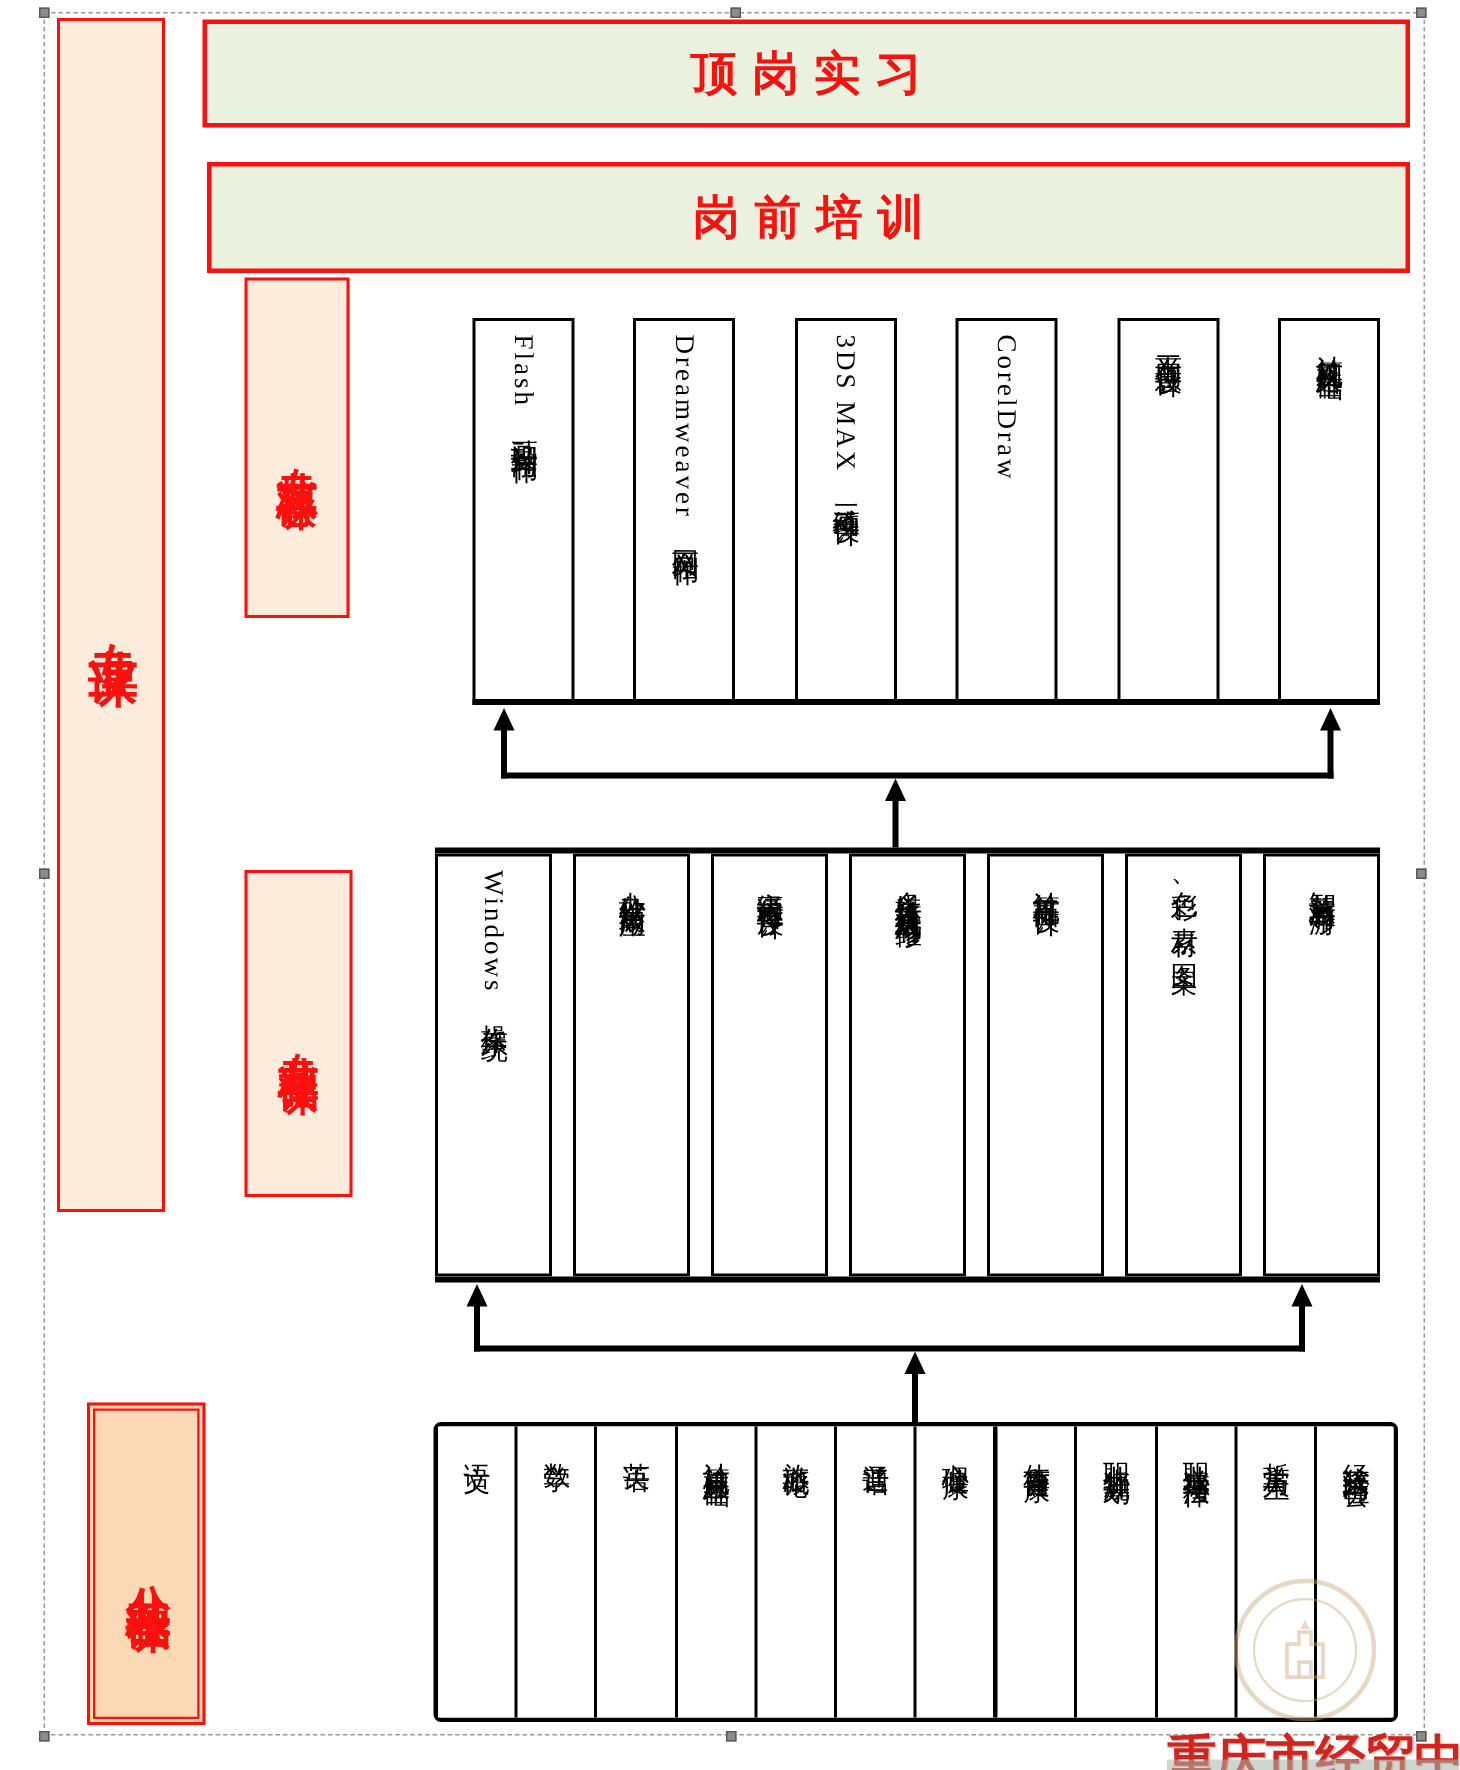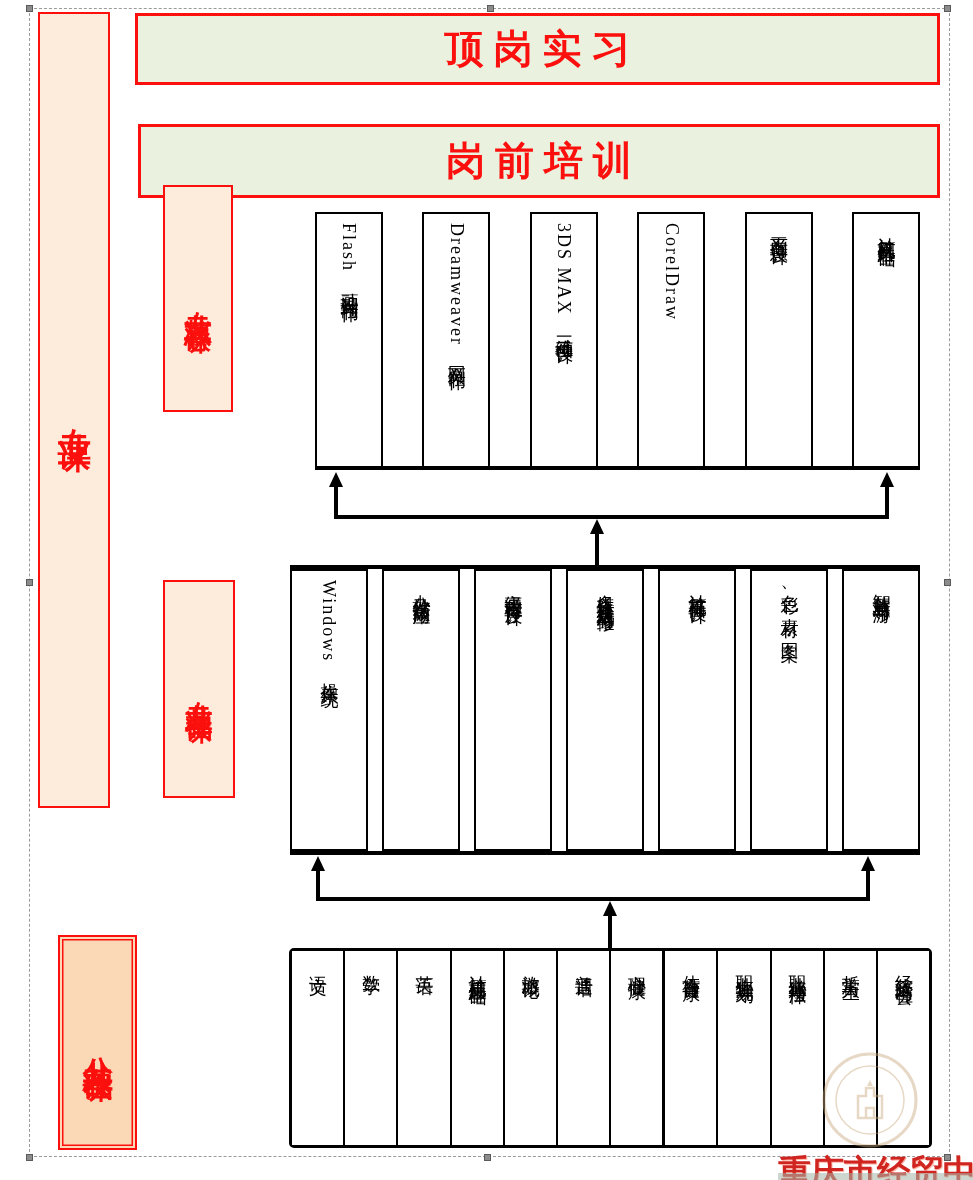--- a/index.html
+++ b/index.html
@@ -15,21 +15,21 @@
     font-family:"Liberation Serif","DejaVu Serif",serif;
   }
   
   .marquee{position:absolute;left:29px;top:8px;width:921px;height:1149px;
     border:1px dashed #9a9a9a;box-sizing:border-box;}
   .handle{position:absolute;width:7px;height:7px;background:#8c8c8c;border:1px solid #5a5a5a;box-sizing:border-box;}
   
   .redbox{position:absolute;box-sizing:border-box;border:2.5px solid var(--red);}
   .banner{
     background:var(--banner-fill);border-width:3px;display:flex;align-items:center;justify-content:center;
-    color:var(--red);font-weight:bold;font-size:39px;letter-spacing:10px;text-indent:10px;
+    color:var(--red);font-weight:bold;font-size:31px;letter-spacing:10px;text-indent:10px;
   }
   .peach{background:var(--peach-light);display:flex;align-items:center;justify-content:center;}
   .vtext{writing-mode:vertical-rl;text-orientation:mixed;}
   .sidelabel{color:var(--red);font-weight:bold;font-size:27px;letter-spacing:4px;}
   .biglabel{color:var(--red);font-weight:bold;font-size:33px;letter-spacing:6px;}
   
   .coursebox{box-sizing:border-box;background:#fff;border:2px solid var(--ink);
     display:flex;justify-content:center;padding-top:9px;
     font-size:18px;color:#000;letter-spacing:2px;line-height:1.05;}
   .row1{position:absolute;left:315px;top:212px;width:605px;height:258px;
@@ -73,21 +73,21 @@
   <div class="handle" style="left:484px;top:1154px"></div>
   <div class="handle" style="left:944px;top:1154px"></div>
 
   <div class="redbox peach" style="left:38px;top:12px;width:72px;height:796px">
     <span class="vtext biglabel">专业课</span>
   </div>
 
   <div class="redbox banner" style="left:135px;top:13px;width:805px;height:72px">
     <span>顶岗实习</span>
   </div>
-  <div class="redbox banner" style="left:138px;top:124px;width:802px;height:74px">
+  <div class="redbox banner" style="left:138px;top:108px;width:802px;height:74px">
     <span>岗前培训</span>
   </div>
 
   <div class="redbox peach" style="left:163px;top:185px;width:70px;height:227px">
     <span class="vtext sidelabel">专业核心课</span>
   </div>
   <div class="redbox peach" style="left:163px;top:580px;width:72px;height:218px">
     <span class="vtext sidelabel">专业基础课</span>
   </div>
   <div class="redbox peach" style="left:58px;top:935px;width:79px;height:215px;background:var(--peach-deep);

